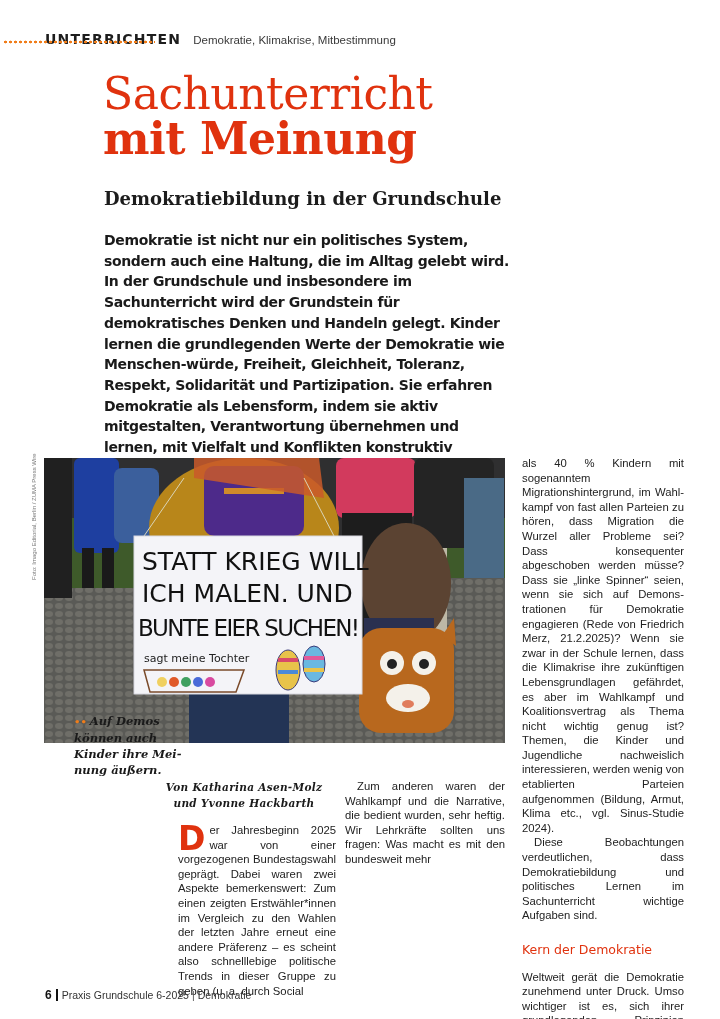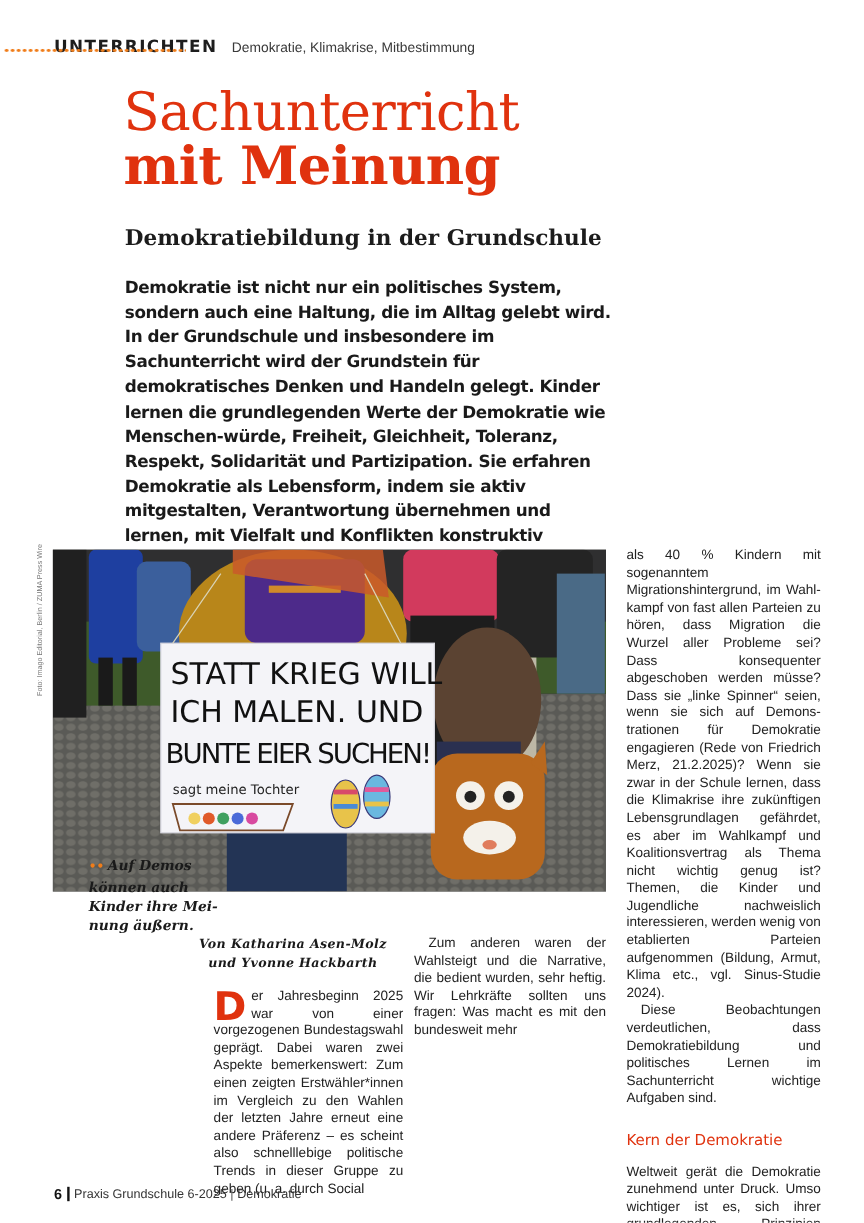--- a/index.html
+++ b/index.html
@@ -142,21 +142,21 @@
   <div>und Yvonne Hackbarth</div>
 </div>
 
 <div class="col col1">
   <p>
     <span class="dropcap">D</span><span>er Jahresbeginn 2025 war von einer vorgezogenen Bundes­tagswahl geprägt. Dabei waren zwei Aspekte bemerkenswert: Zum einen zeigten Erstwähler*innen im Vergleich zu den Wahlen der letzten Jahre erneut eine andere Präferenz – es scheint also schnell­lebige politische Trends in dieser Gruppe zu geben (u. a. durch Social</span>
   </p>
 </div>
 
 <div class="col col2">
-  <p class="indent">Zum anderen waren der Wahl­steigt und die Narrative, die be­dient wurden, sehr heftig. Wir Lehr­kräfte sollten uns fragen: Was macht es mit den bundesweit mehr</p>
+  <p class="indent">Zum anderen waren der Wahl­kampf und die Narrative, die be­dient wurden, sehr heftig. Wir Lehr­kräfte sollten uns fragen: Was macht es mit den bundesweit mehr</p>
 </div>
 
 <div class="col col3">
   <p>als 40 % Kindern mit sogenanntem Migrationshintergrund, im Wahl­kampf von fast allen Parteien zu hören, dass Migration die Wurzel aller Probleme sei? Dass konse­quenter abgeschoben werden müsse? Dass sie „linke Spinner“ seien, wenn sie sich auf Demons­trationen für Demokratie engagie­ren (Rede von Friedrich Merz, 21.2.2025)? Wenn sie zwar in der Schule lernen, dass die Klimakrise ihre zukünftigen Lebensgrundla­gen gefährdet, es aber im Wahl­kampf und Koalitionsvertrag als Thema nicht wichtig genug ist? Themen, die Kinder und Jugendli­che nachweislich interessieren, werden wenig von etablierten Par­teien aufgenommen (Bildung, Ar­mut, Klima etc., vgl. Sinus-Studie 2024).</p>
   <p class="indent">Diese Beobachtungen verdeutli­chen, dass Demokratiebildung und politisches Lernen im Sachunter­richt wichtige Aufgaben sind.</p>
   <h3 class="subhead">Kern der Demokratie</h3>
   <p>Weltweit gerät die Demokratie zu­nehmend unter Druck. Umso wich­tiger ist es, sich ihrer grundlegen­den Prinzipien bewusst zu sein: Demokratie ist eine sich stetig ent­wickelnde Regierungsform, die nie</p>
 </div>
 
 <div class="footer">

